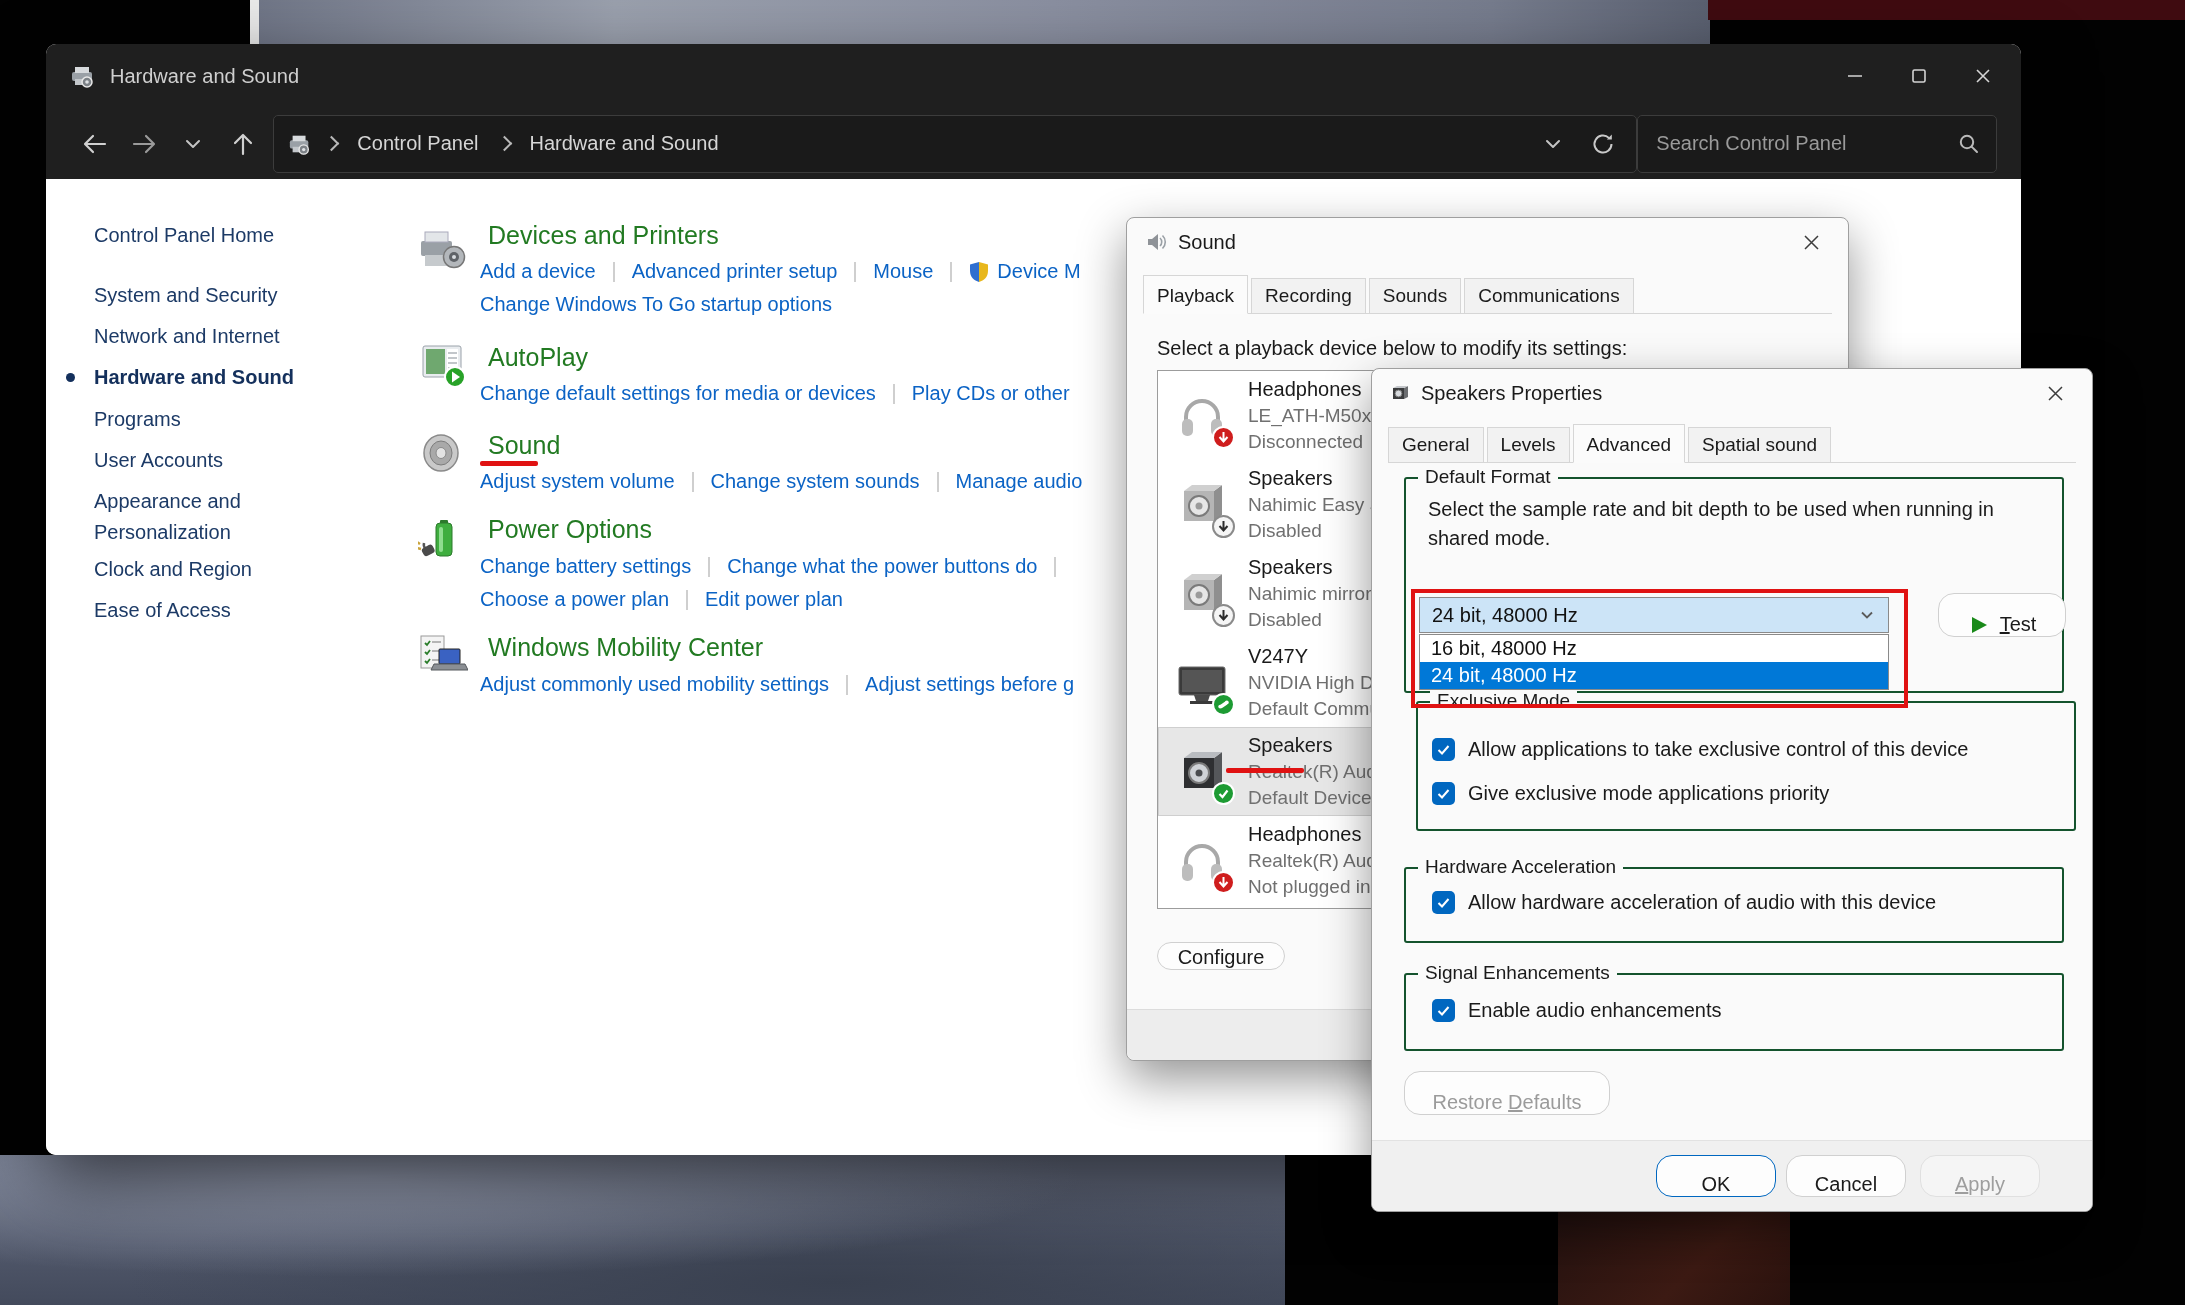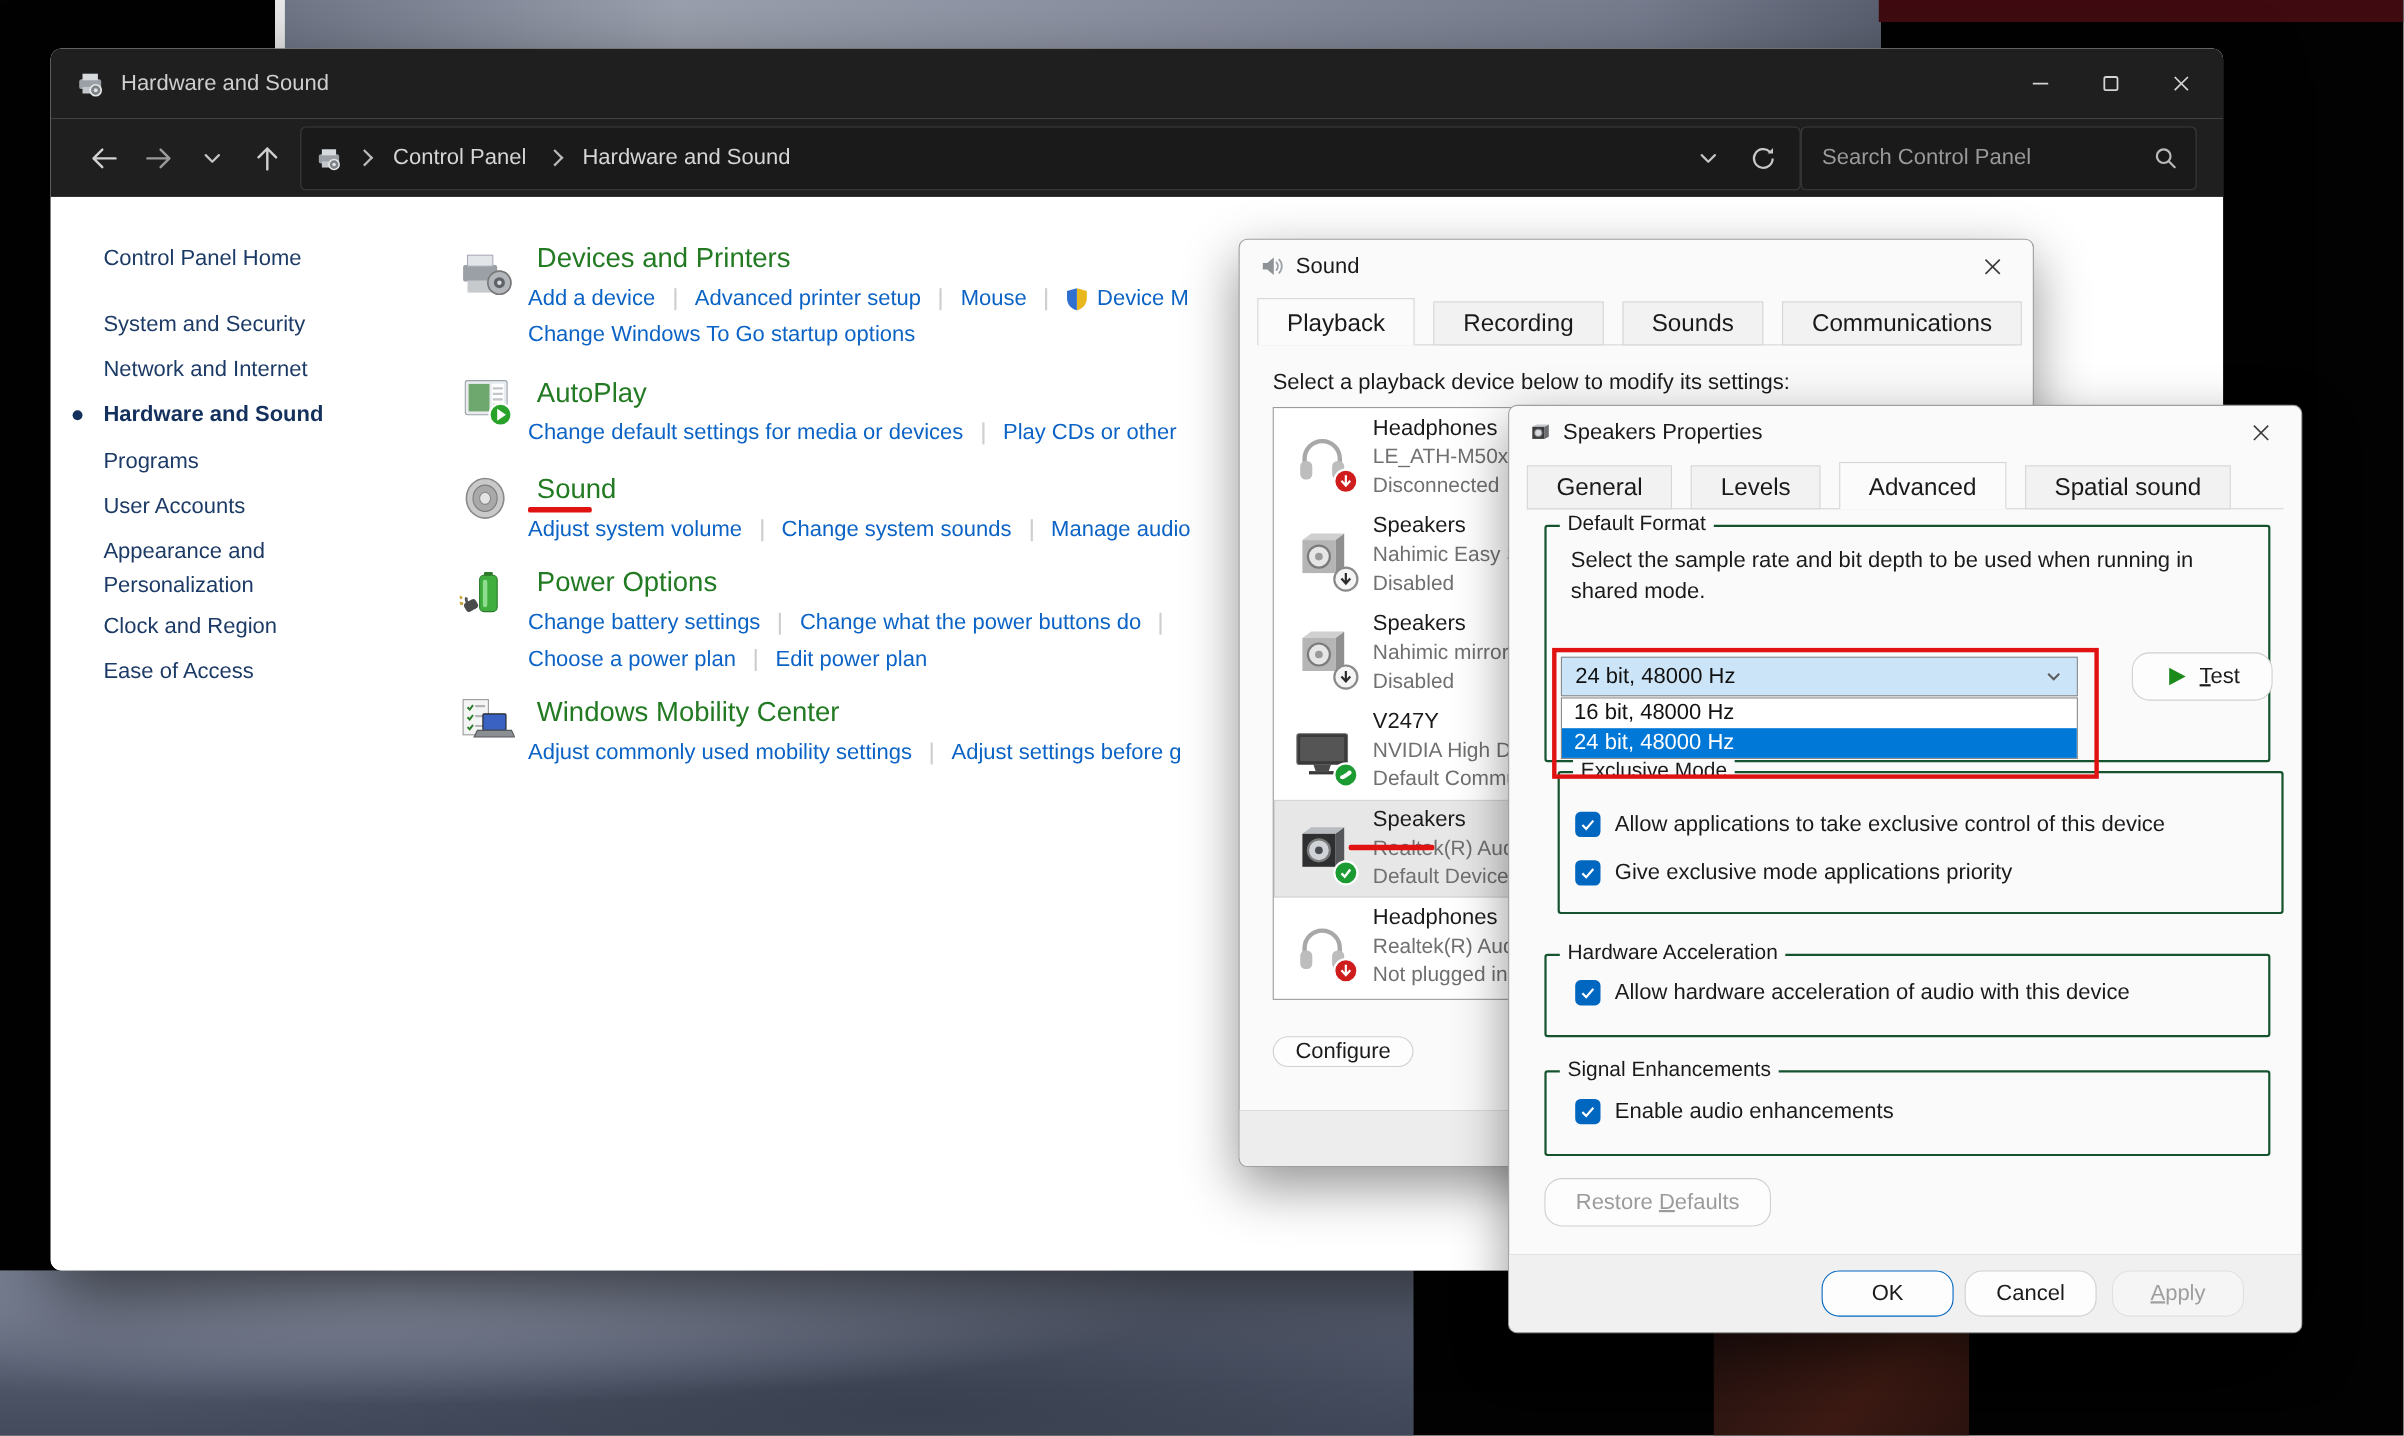--- a/index.html
+++ b/index.html
@@ -54,39 +54,39 @@
 
   
   .dlg{background:#fafafa;border:1px solid #9f9f9f;border-radius:8px;box-shadow:0 18px 48px rgba(0,0,0,.42)}
   .dlg-sound{left:1126px;top:217px;width:721px;height:842px;z-index:2}
   .dlg-props{left:1371px;top:368px;width:720px;height:842px;z-index:3}
   .dlg-titlerow{display:flex;align-items:center;height:48px;padding:0 18px;gap:11px}
   .dlg-title{font-size:20px;color:#1a1a1a}
   .dlg-x{margin-left:auto;width:38px;height:34px;display:flex;align-items:center;justify-content:center}
   .tabs{position:absolute;left:16px;right:16px;height:37px;border-bottom:1px solid #d6d6d6;
         display:flex;align-items:flex-end}
-  .tab{font-size:22px;color:#1a1a1a;padding:6px 26px;border:1px solid #d6d6d6;background:#f2f2f2;
-       margin-bottom:-1px;margin-right:17px;cursor:pointer;white-space:nowrap}
+  .tab{font-size:19px;color:#1a1a1a;padding:6px 13px;border:1px solid #d6d6d6;background:#f2f2f2;
+       margin-bottom:-1px;margin-right:3px;cursor:pointer;white-space:nowrap}
   .tab.active{background:#fbfbfb;border-bottom-color:#fbfbfb;padding-top:9px}
   .instruction{position:absolute;left:30px;top:119px;font-size:20px;color:#1a1a1a}
 
   .listbox{position:absolute;left:30px;top:152px;width:661px;height:537px;background:#fff;
            border:1px solid #9c9c9c;overflow:hidden}
   .dev{position:relative;height:89px;display:flex;align-items:center;padding:0 8px;gap:18px}
   .dev.selected{background:#e7e7e7;box-shadow:inset 0 0 0 1px #cfcfcf}
   .dev-icon{width:56px;height:56px;position:relative;flex:none;margin-left:8px}
   .badge{position:absolute;right:-5px;bottom:-5px;width:23px;height:23px;border-radius:50%;
          display:flex;align-items:center;justify-content:center;box-sizing:border-box}
   .badge.red{background:#cf1d1d;border:2px solid #fff}
   .badge.dis{background:#f5f5f5;border:2px solid #8a8a8a}
   .badge.grn{background:#1d9b33;border:2px solid #fff}
   .dev-text{overflow:hidden;white-space:nowrap;line-height:1.35}
   .dev-name{font-size:20px;color:#1a1a1a;display:inline-block}
   .dev-sub{font-size:19px;color:#707070}
-  .btn{display:flex;align-items:center;justify-content:center;background:#fdfdfd;border:1px solid #d0d0d0;
+  .btn{display:flex;align-items:flex-end;justify-content:center;background:#fdfdfd;border:1px solid #d0d0d0;
        border-radius:16px;font-size:20px;color:#1a1a1a;cursor:pointer;gap:10px;box-sizing:border-box}
   .configure{position:absolute;left:30px;top:724px;width:128px;height:28px}
   .dlg-foot{position:absolute;left:0;right:0;bottom:0;height:50px;background:#ededed;
             border-top:1px solid #dcdcdc;border-radius:0 0 8px 8px}
 
   .group{position:absolute;border:2px solid #14532d;border-radius:3px}
   .group-label{position:absolute;top:-13px;left:12px;background:#fafafa;padding:0 7px;font-size:19px;color:#1a1a1a}
   .desc{position:absolute;left:56px;top:126px;width:600px;font-size:20px;color:#1a1a1a;line-height:1.45}
   .combo{position:absolute;left:47px;top:228px;width:470px;height:36px;background:#cce4f7;
          border:1px solid #8a8a8a;display:flex;align-items:center;padding:0 12px;font-size:20px;

